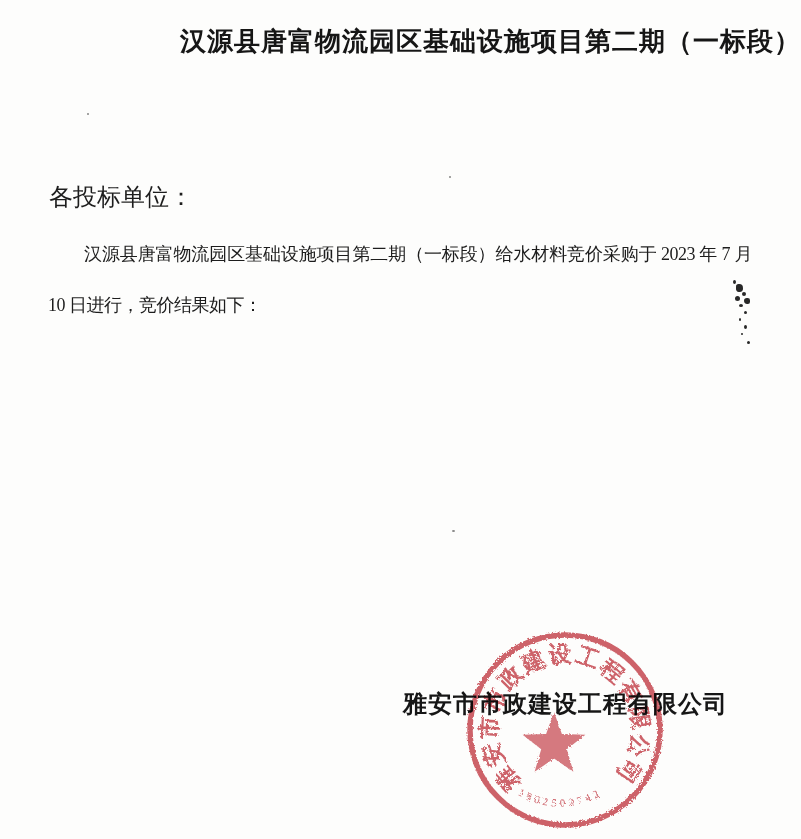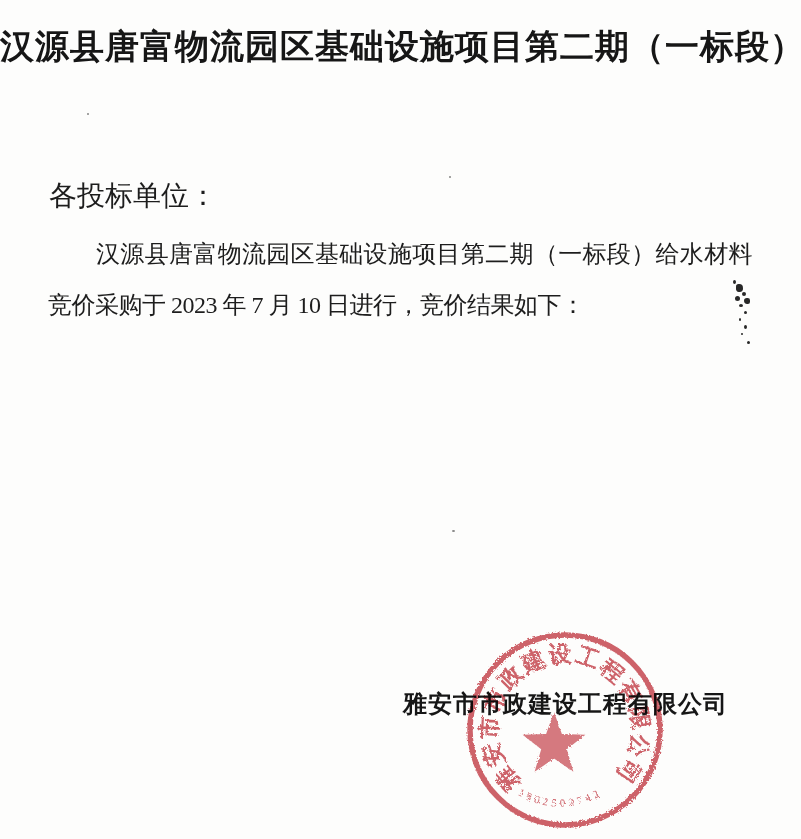--- a/index.html
+++ b/index.html
@@ -14,47 +14,46 @@
     margin: 0 auto;
     background: #fdfdfc;
     overflow: hidden;
     color: #1d1d1d;
   }
   
   .title-line {
     position: absolute;
     left: 0;
     width: 100%;
-    text-align: left;
-    font-size: 34px;
+    text-align: right;
+    font-size: 26px;
     font-weight: bold;
     letter-spacing: 1px;
     color: #161616;
     white-space: nowrap;
     font-family: Liberation Mono, monospace;
   }
   .title-line.l1 { top: 24px; }
   .title-line.l2 { top: 80px; letter-spacing: 2px; }
 
   
   .salutation {
     position: absolute;
     left: 49px;
     top: 172px;
-    font-size: 28px;
+    font-size: 24px;
     line-height: 51px;
     color: #1d1d1d;
-    font-family: Liberation Mono, monospace;
   }
   .para {
     position: absolute;
     left: 48px;
     width: 704px;
     margin: 0;
-    font-size: 24px;
+    font-size: 18px;
     line-height: 51px;
     letter-spacing: -0.5px;
     text-align: justify;
     text-indent: 2em;
     color: #1d1d1d;
   }
   .para.p1 { top: 229px; }
   .para.p2 { top: 334px; }
   .para.p3 { top: 437px; }
 

